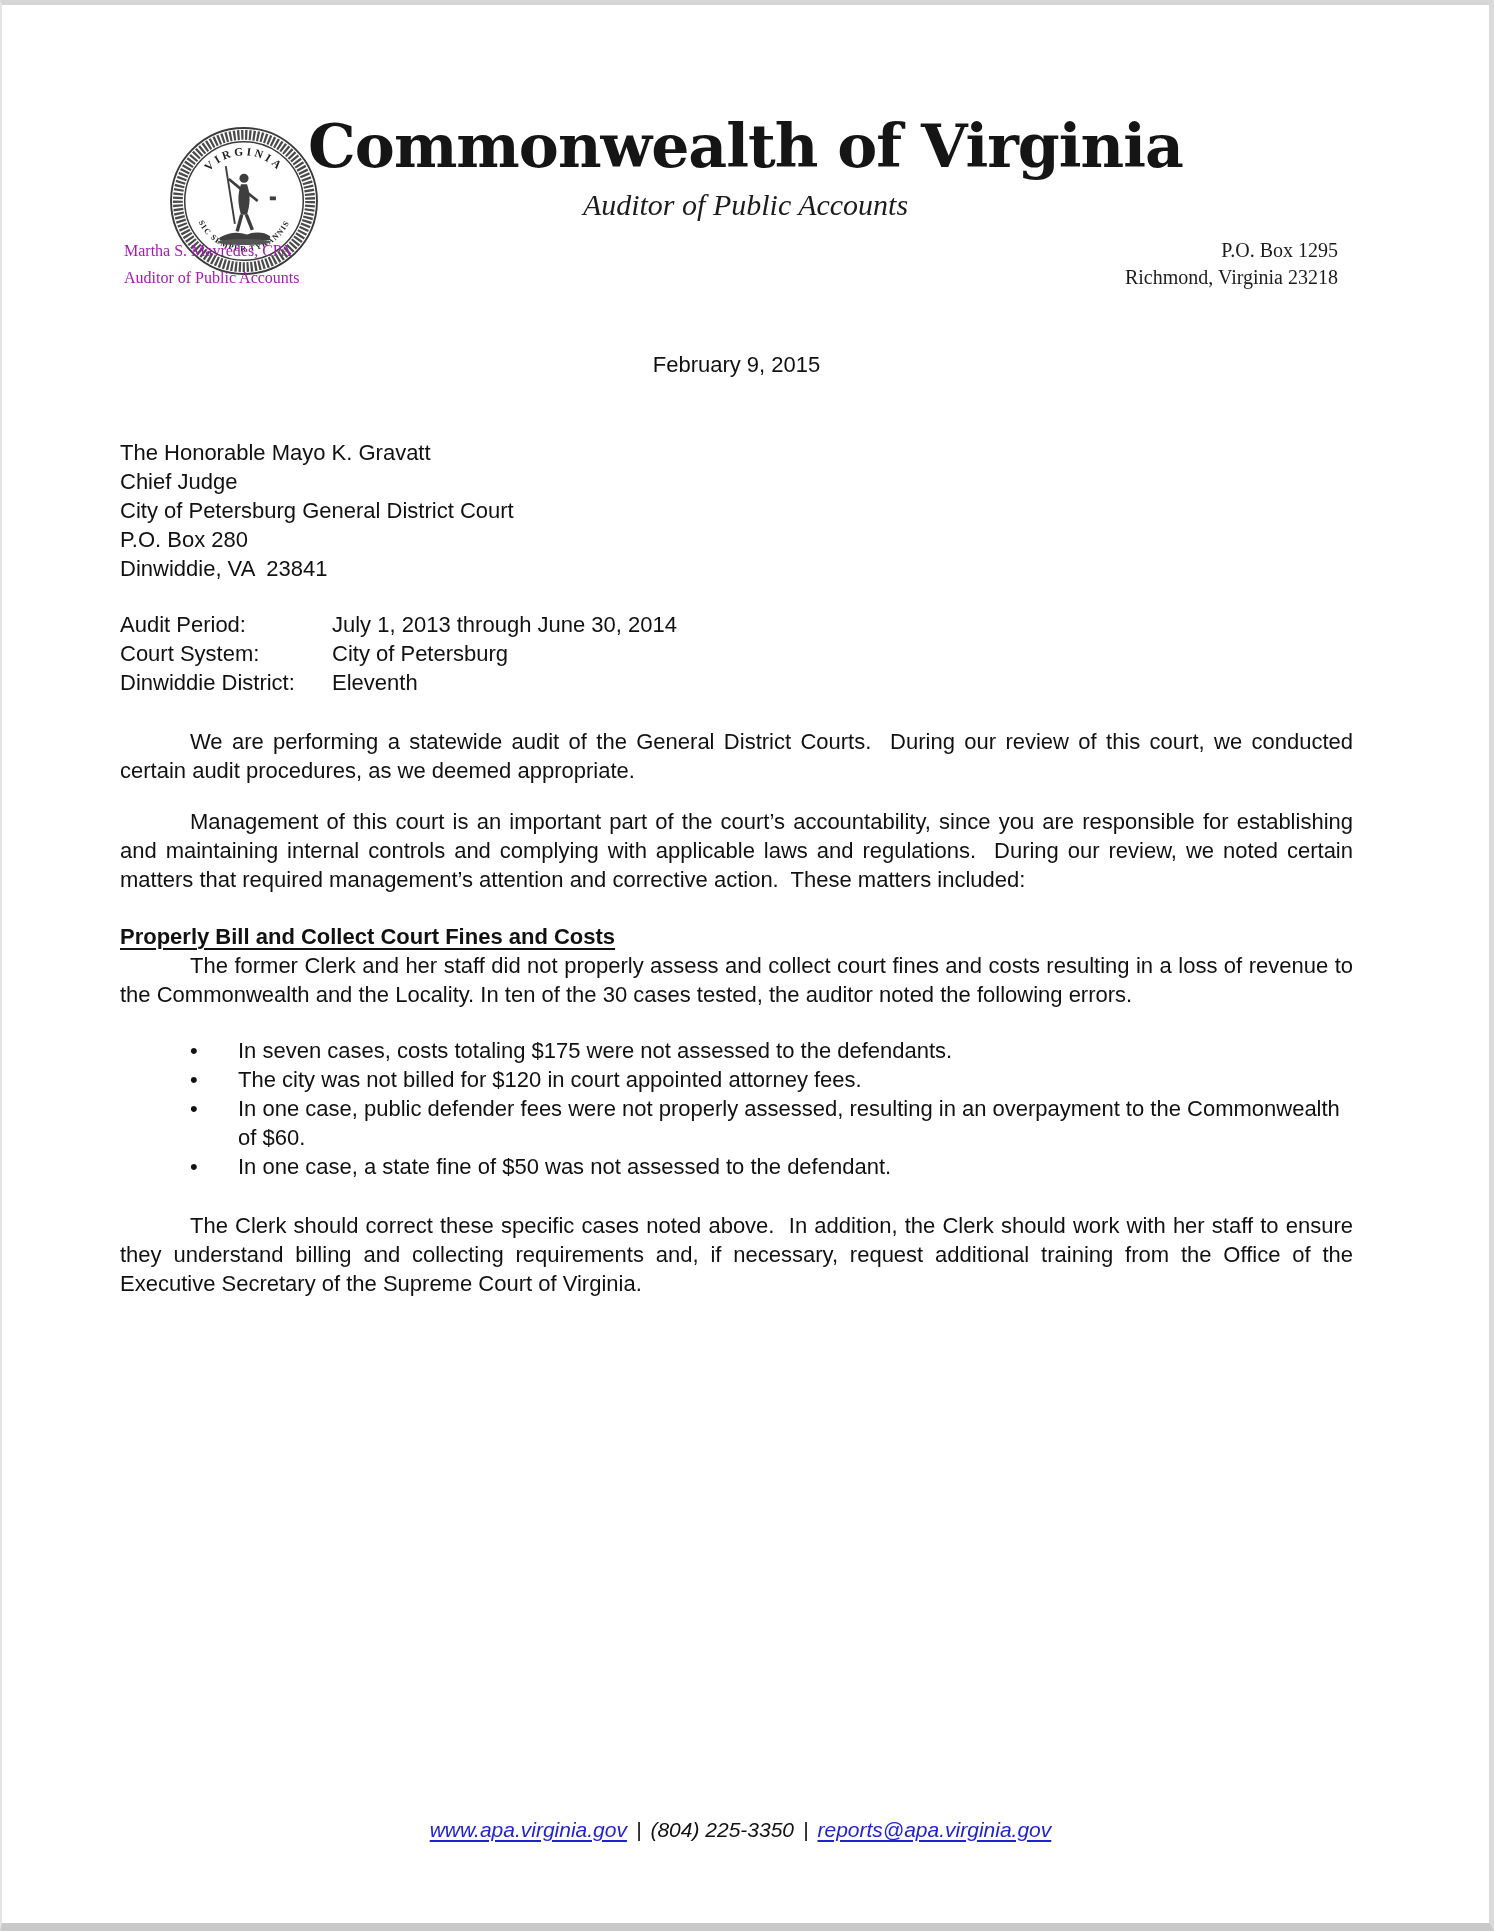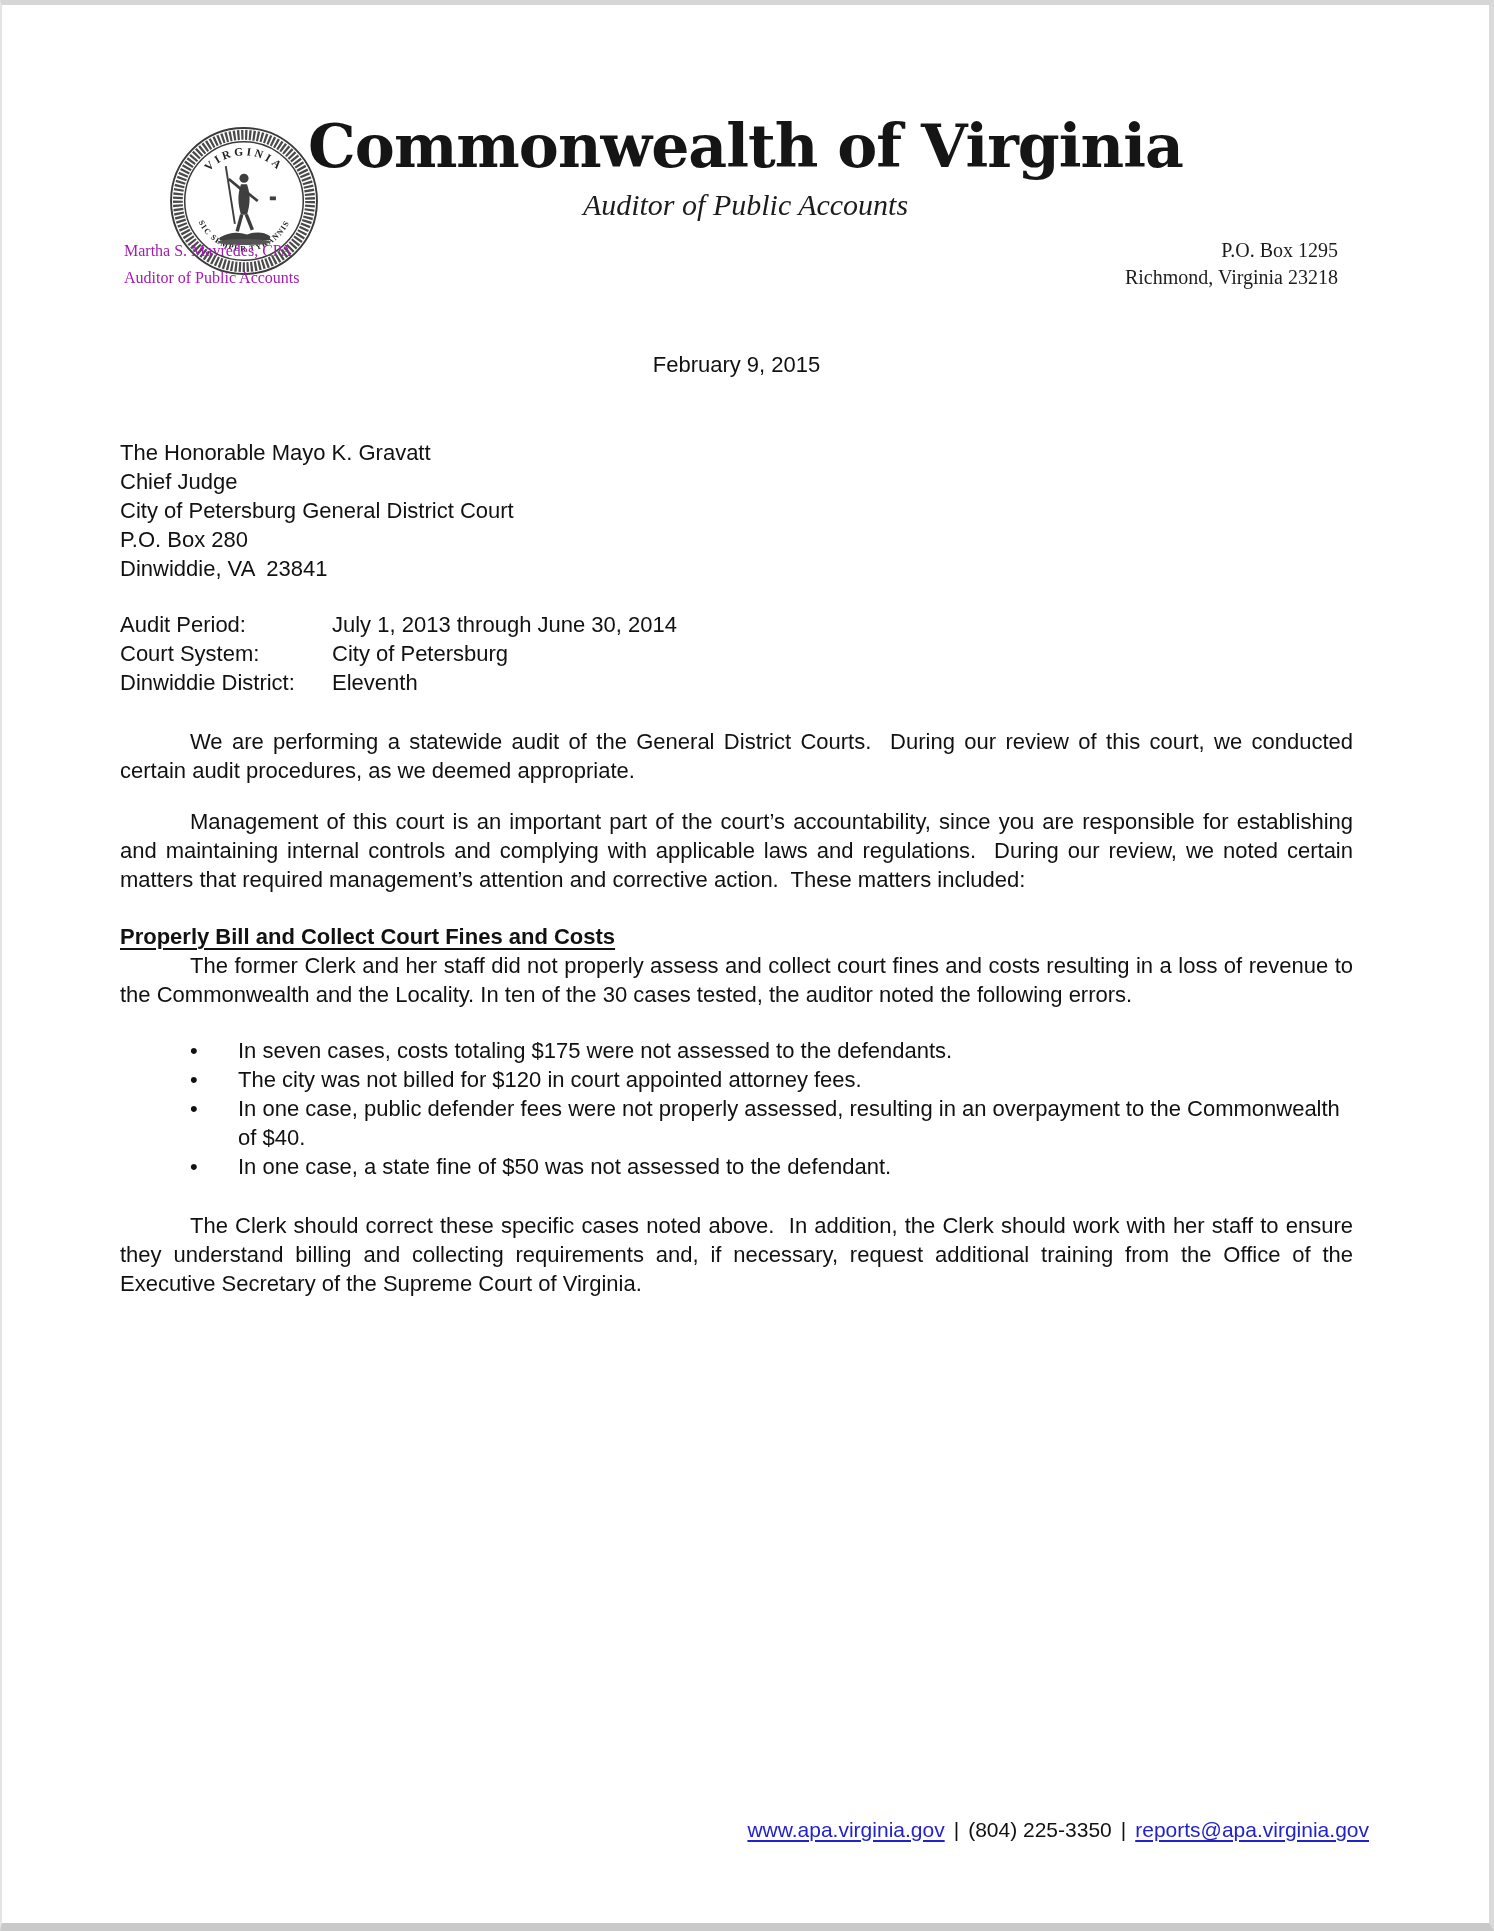--- a/index.html
+++ b/index.html
@@ -88,22 +88,23 @@
   .bullets { margin-top: 27px; }
   .bullet-row { display: flex; padding-left: 70px; }
   .bullet-dot { width: 48px; flex: none; }
   .bullet-text { flex: 1; white-space: pre-wrap; }
   .closing { margin-top: 30px; }
 
   
   .footer {
     position: absolute;
     left: 110px; right: 120px; top: 1813px;
-    text-align: right;
+    text-align: center;
     font-size: 21px;
+    font-style: italic;
   }
   .footer a {
     color: #2222cc;
     text-decoration: underline;
     text-underline-offset: 3px;
   }
   .footer .sep { color: #111111; margin: 0 9px; }
 </style>
 </head>
 <body>
@@ -192,21 +193,21 @@
       <div class="bullet-row">
         <span class="bullet-dot">•</span>
         <span class="bullet-text">In seven cases, costs totaling $175 were not assessed to the defendants.</span>
       </div>
       <div class="bullet-row">
         <span class="bullet-dot">•</span>
         <span class="bullet-text">The city was not billed for $120 in court appointed attorney fees.</span>
       </div>
       <div class="bullet-row">
         <span class="bullet-dot">•</span>
-        <span class="bullet-text">In one case, public defender fees were not properly assessed, resulting in an overpayment to the Commonwealth of $40.</span>
+        <span class="bullet-text">In one case, public defender fees were not properly assessed, resulting in an overpayment to the Commonwealth of $60.</span>
       </div>
       <div class="bullet-row">
         <span class="bullet-dot">•</span>
         <span class="bullet-text">In one case, a state fine of $50 was not assessed to the defendant.</span>
       </div>
     </div>
 
     <div class="para closing">The Clerk should correct these specific cases noted above.  In addition, the Clerk should work with her staff to ensure they understand billing and collecting requirements and, if necessary, request additional training from the Office of the Executive Secretary of the Supreme Court of Virginia.</div>
 
   </div>

